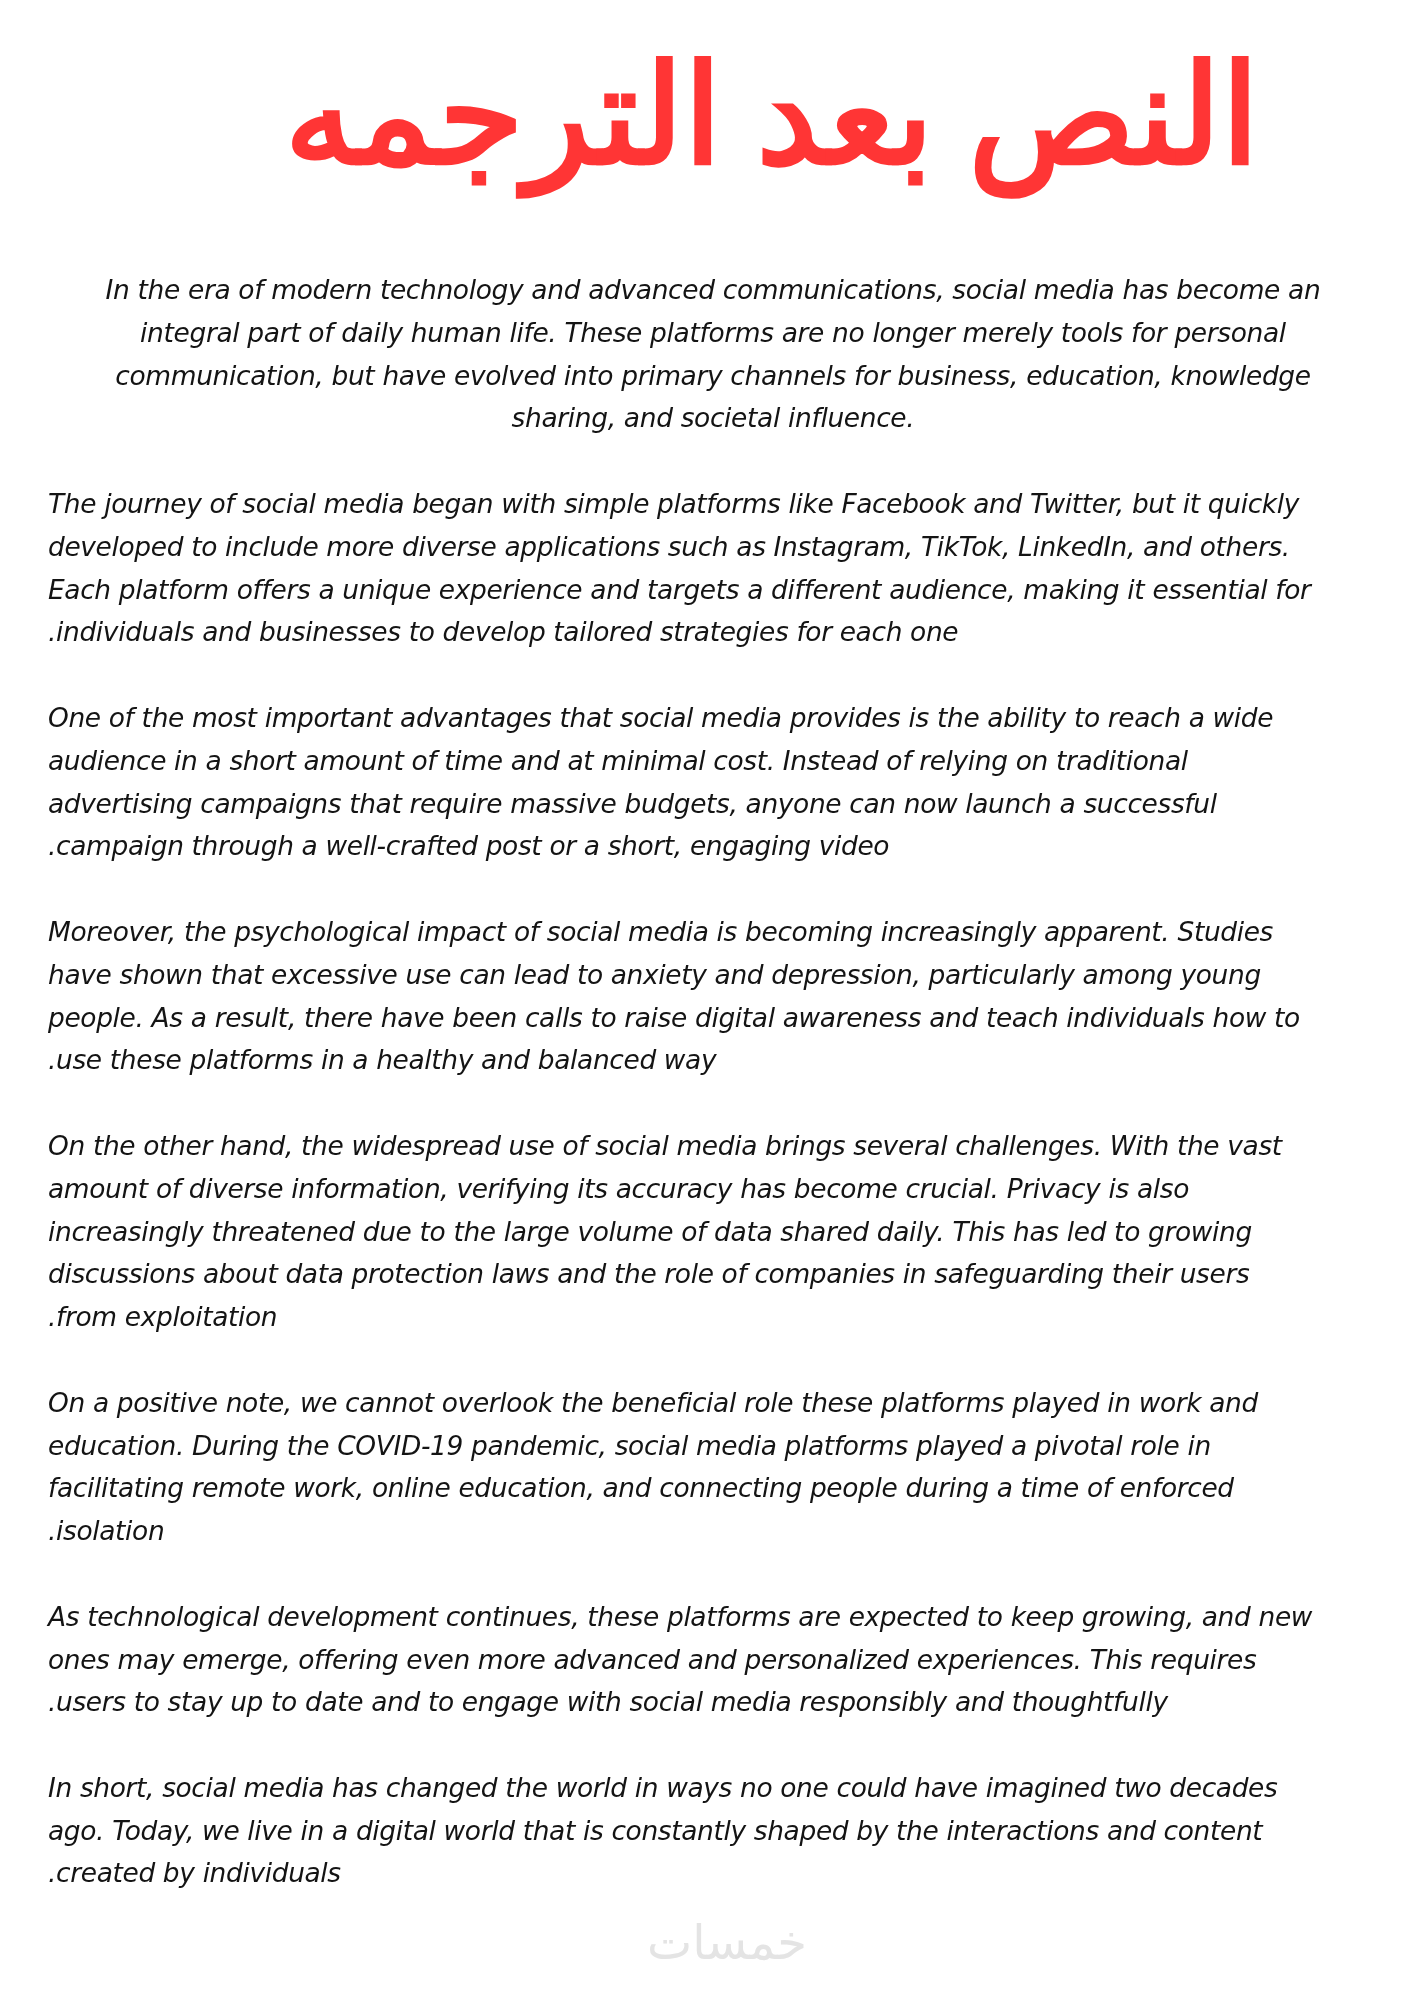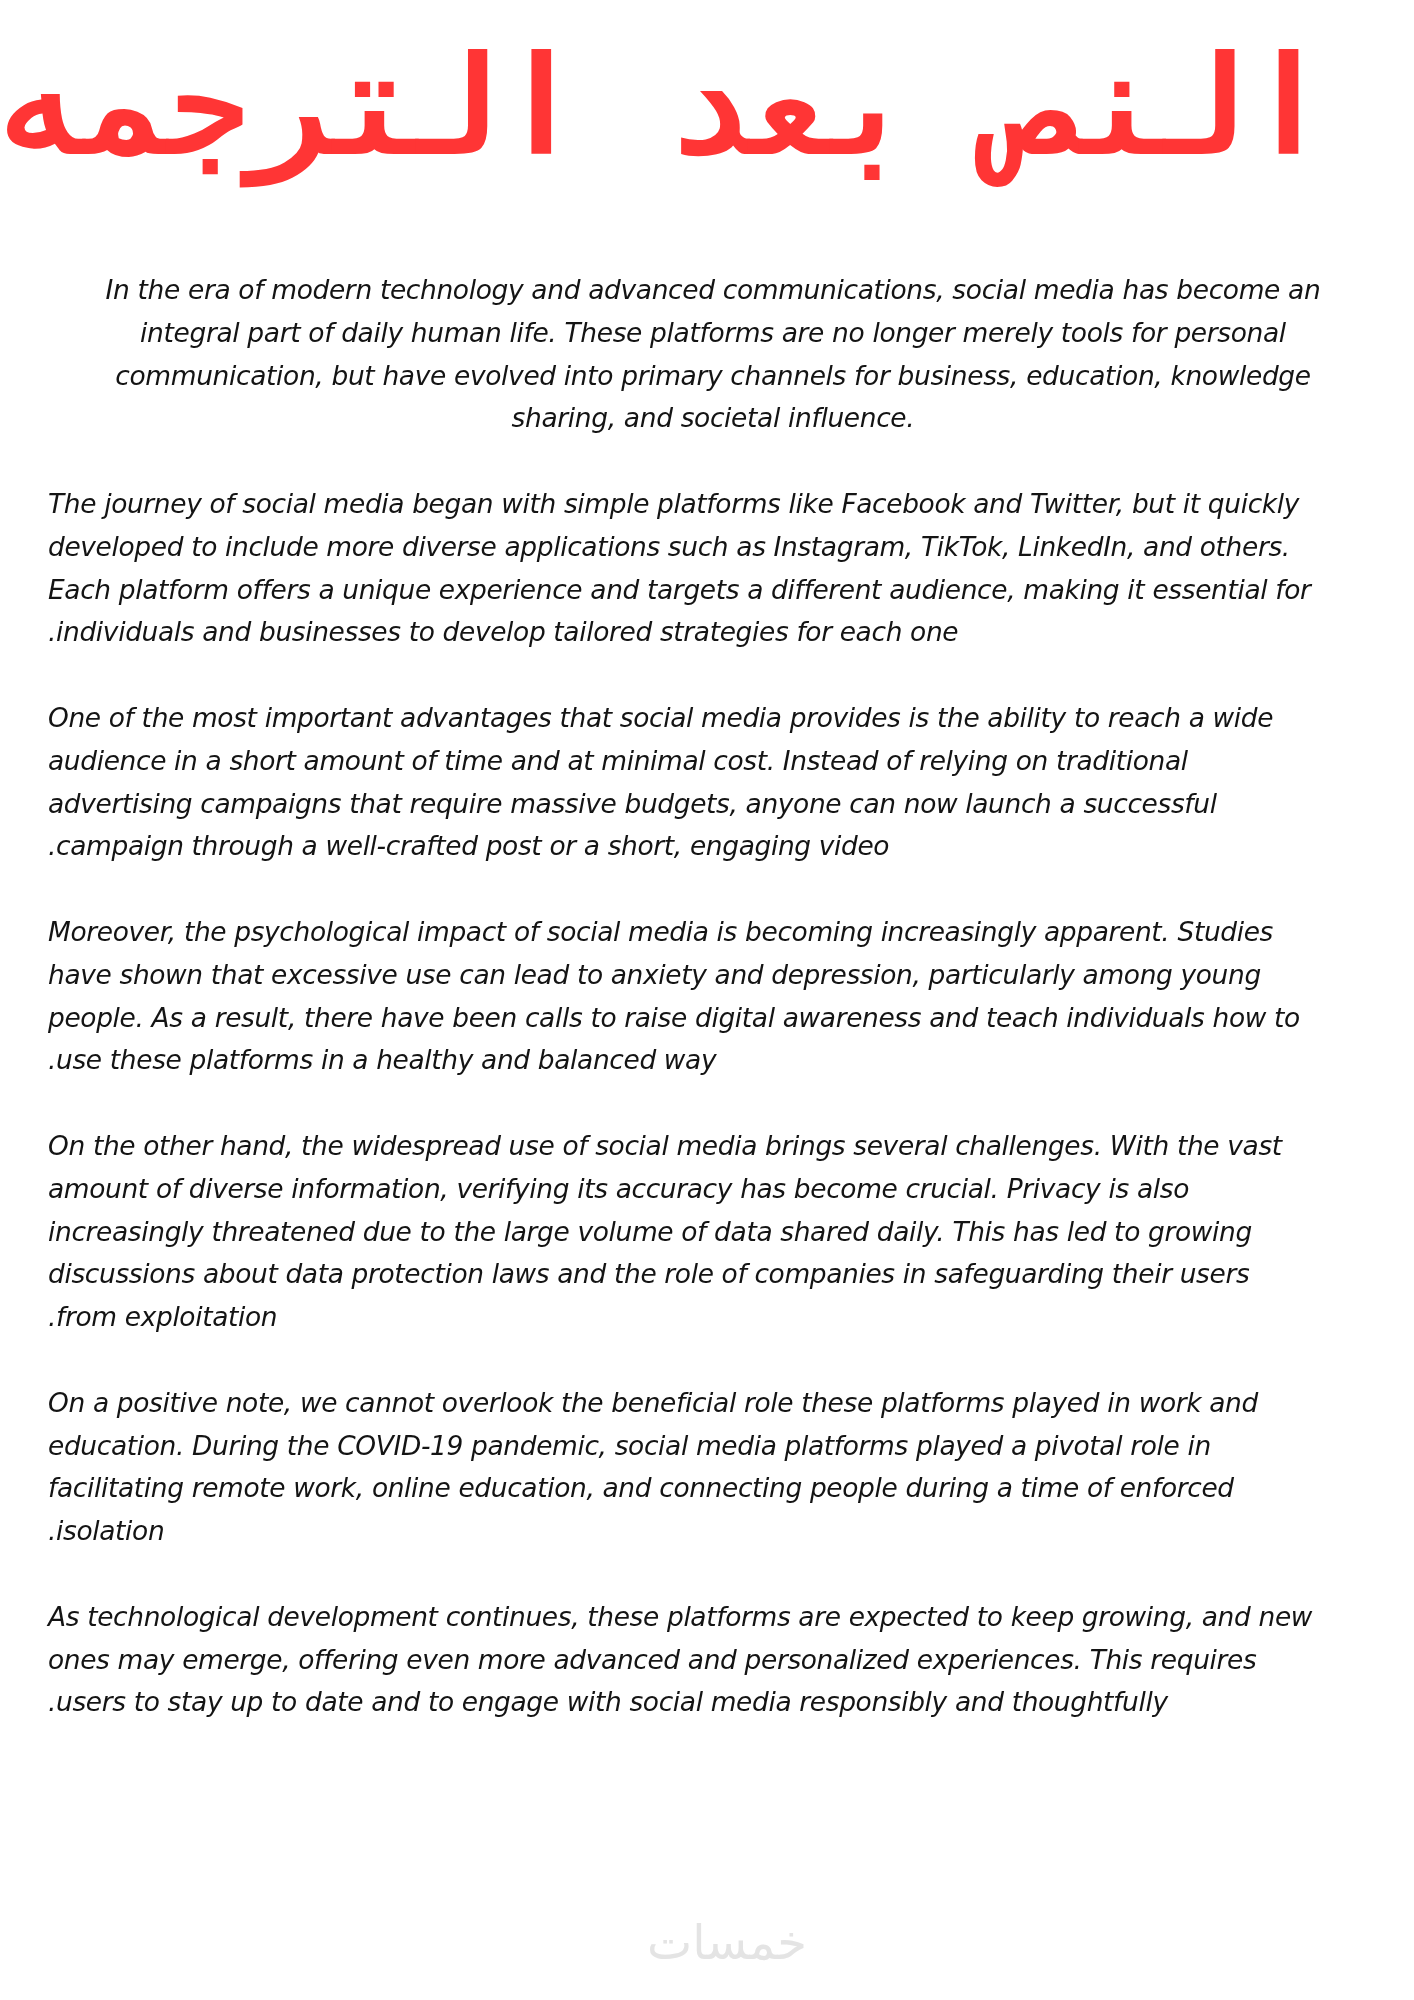--- a/index.html
+++ b/index.html
@@ -9,28 +9,28 @@
     }
     body {
       width: 1414px;
       height: 2000px;
       position: relative;
       overflow: hidden;
       font-family: "DejaVu Sans", sans-serif;
     }
     .page-title {
       position: absolute;
-      left: 230px;
+      left: 222px;
       width: 1100px;
       top: 22px;
       height: 190px;
-      text-align: left;
+      text-align: center;
       direction: rtl;
       color: #ff3535;
-      font-family: Liberation Mono, monospace;
+      font-family: Liberation Serif, serif;
       font-weight: bold;
       font-size: 138px;
       line-height: 190px;
       white-space: nowrap;
       letter-spacing: 0;
     }
     .body-text {
       position: absolute;
       left: 48px;
       width: 1330px;
@@ -109,15 +109,20 @@
     <span class="line" style="transform-origin: left center; transform: scaleX(0.997);">On a positive note, we cannot overlook the beneficial role these platforms played in work and</span>
     <span class="line" style="transform-origin: left center; transform: scaleX(0.997);">education. During the COVID-19 pandemic, social media platforms played a pivotal role in</span>
     <span class="line" style="transform-origin: left center; transform: scaleX(0.997);">facilitating remote work, online education, and connecting people during a time of enforced</span>
     <span class="line" style="transform-origin: left center; transform: scaleX(0.997);">.isolation</span>
   </p>
   <p class="paragraph">
     <span class="line" style="transform-origin: left center; transform: scaleX(0.997);">As technological development continues, these platforms are expected to keep growing, and new</span>
     <span class="line" style="transform-origin: left center; transform: scaleX(0.997);">ones may emerge, offering even more advanced and personalized experiences. This requires</span>
     <span class="line" style="transform-origin: left center; transform: scaleX(0.997);">.users to stay up to date and to engage with social media responsibly and thoughtfully</span>
   </p>
+  <p class="paragraph">
+    <span class="line" style="transform-origin: left center; transform: scaleX(0.997);">In short, social media has changed the world in ways no one could have imagined two decades</span>
+    <span class="line" style="transform-origin: left center; transform: scaleX(0.997);">ago. Today, we live in a digital world that is constantly shaped by the interactions and content</span>
+    <span class="line" style="transform-origin: left center; transform: scaleX(0.997);">.created by individuals</span>
+  </p>
 </div>
 
 <div class="watermark" style="color: rgb(228, 228, 228);">خمسات</div>
 
 </body></html>

